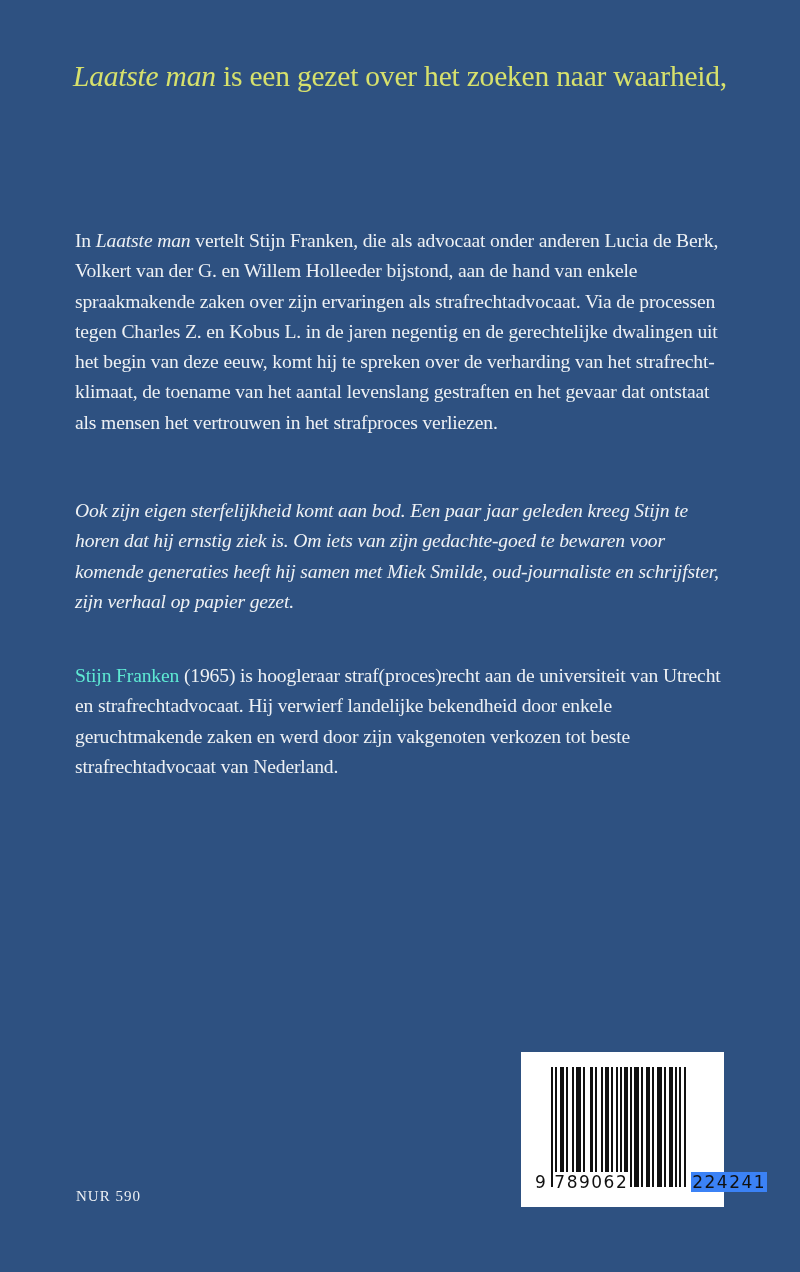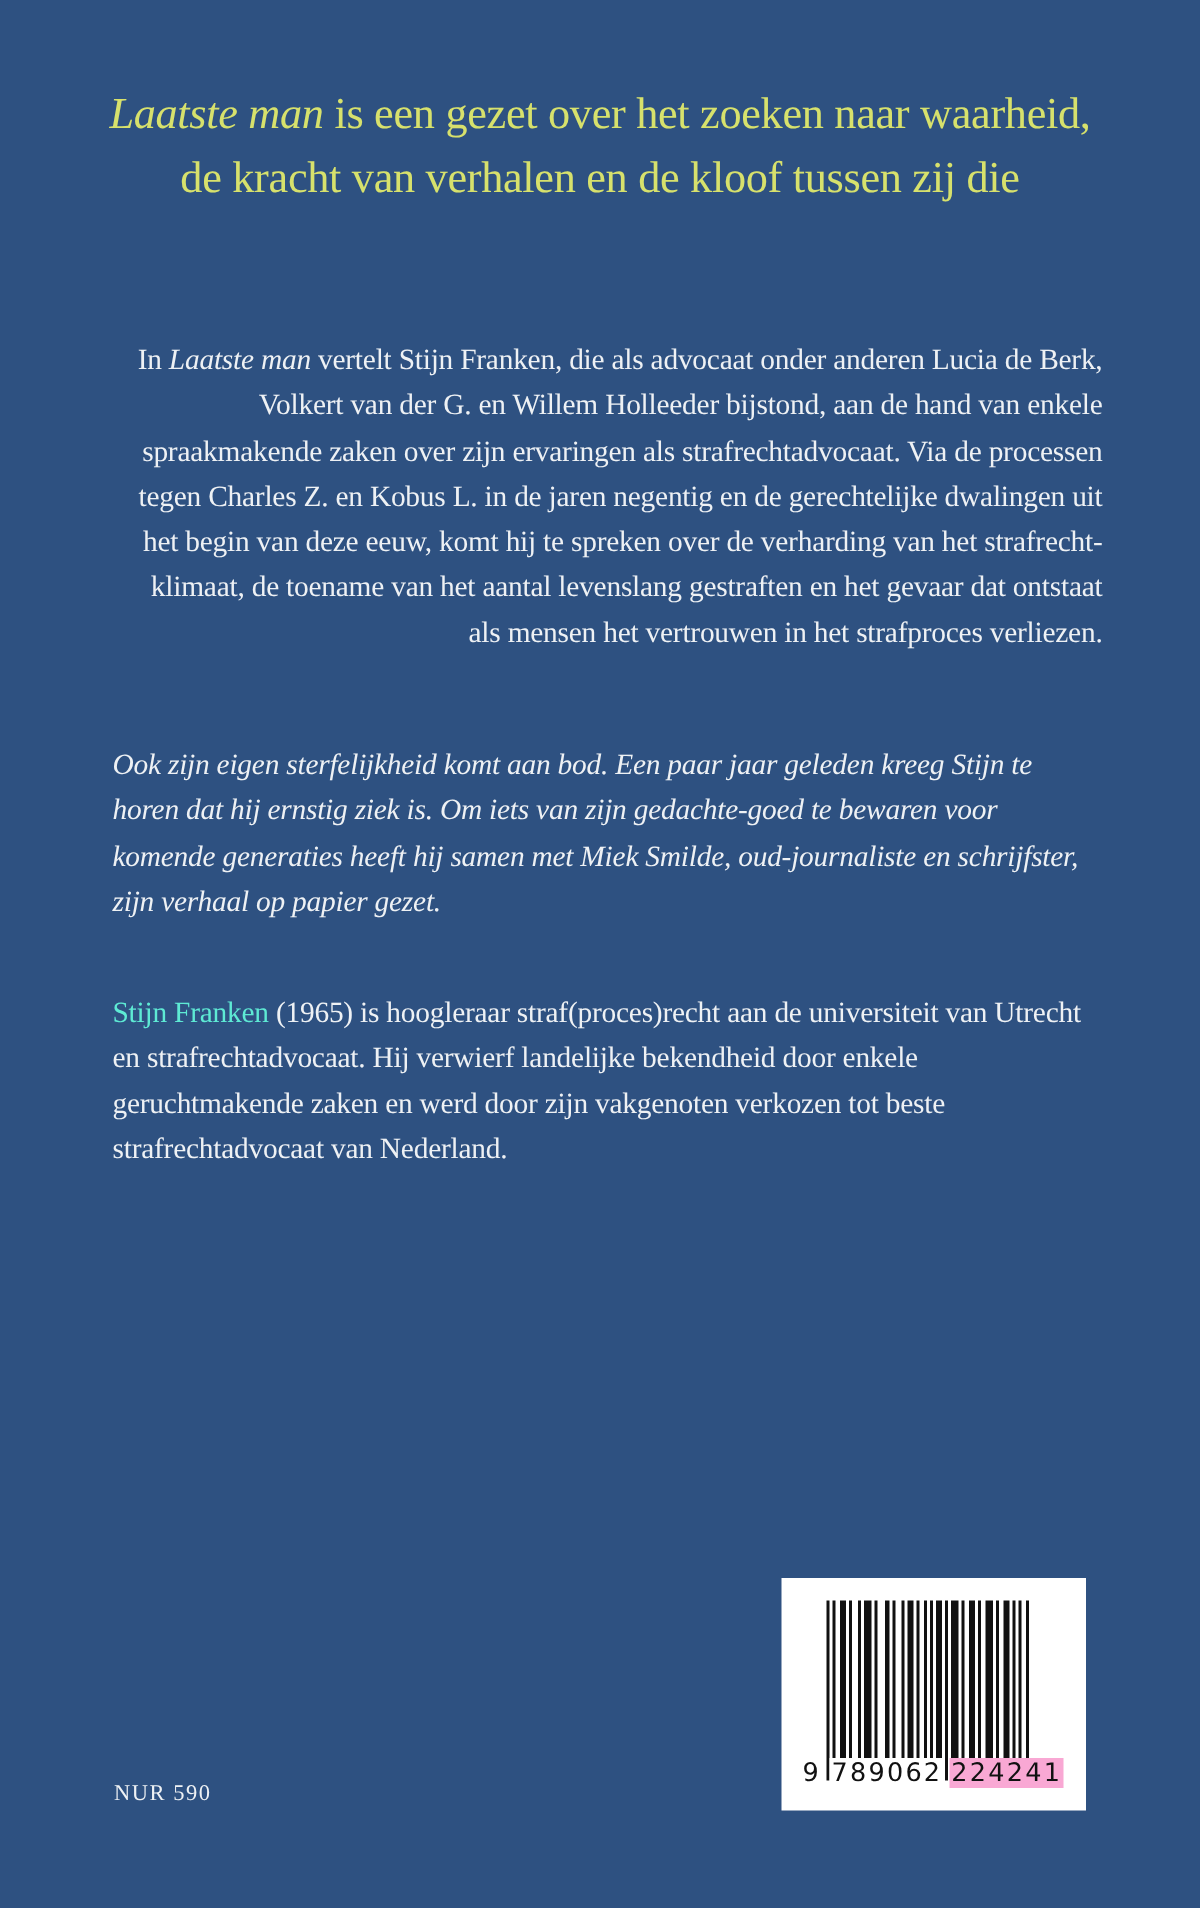--- a/index.html
+++ b/index.html
@@ -20,21 +20,21 @@
       letter-spacing: -0.2px;
     }
     .tagline em { font-style: italic; }
     .para {
       position: absolute; left: 75px; width: 660px;
       font-size: 19.6px;
       line-height: 30.3px;
       letter-spacing: -0.15px;
       color: #eef1f4;
     }
-    .p1 { top: 226px; text-align: right; }
+    .p1 { top: 226px; }
     .p2 { top: 496px; font-style: italic; }
     .p3 { top: 661px; }
     .accent { color: #5eead4; }
     .para em { font-style: italic; }
     .nur {
       position: absolute; left: 76px; top: 1188px;
       font-size: 15px; letter-spacing: 1px;
       color: #eef1f4;
     }
     .barcode-box {
@@ -50,29 +50,29 @@
     .bars span { display: block; height: 100%; }
     .barcode-digits {
       position: absolute; left: 14px; top: 120px;
       width: 180px;
       font-family: "DejaVu Sans", sans-serif;
       font-size: 17px; color: #111;
       background: transparent;
       letter-spacing: 1.5px;
     }
     .barcode-digits .first { margin-right: 6px; }
-    .barcode-digits .mid { margin-right: 4px; background: #fff; padding: 0 1px; }
-    .barcode-digits .last { background: #f9a8d4; padding: 0 1px; }
+    .barcode-digits .mid { margin-right: 14px; background: #fff; padding: 0 1px; }
+    .barcode-digits .last { background: #3b82f6; padding: 0 1px; margin-left: 48px; }
   </style>
 </head>
 <body>
 
 <div class="tagline">
   <em>Laatste man</em><span> is een gezet over het zoeken naar waarheid,</span><br>
-  <span>de kracht van verhalen en de kloof tussen zij die</span><br>
+  <br>
 </div>
 
 <div class="para p1">
   <span>In </span><em>Laatste man</em><span> vertelt Stijn Franken, die als advocaat onder anderen Lucia de Berk, Volkert van der G. en Willem Holleeder bijstond, aan de hand van enkele spraakmakende zaken over zijn ervaringen als strafrechtadvocaat. Via de processen tegen Charles Z. en Kobus L. in de jaren negentig en de gerechtelijke dwalingen uit het begin van deze eeuw, komt hij te spreken over de verharding van het strafrecht-klimaat, de toename van het aantal levenslang gestraften en het gevaar dat ontstaat als mensen het vertrouwen in het strafproces verliezen.</span>
 </div>
 
 <div class="para p2">
   <span>Ook zijn eigen sterfelijkheid komt aan bod. Een paar jaar geleden kreeg Stijn te horen dat hij ernstig ziek is. Om iets van zijn gedachte-goed te bewaren voor komende generaties heeft hij samen met Miek Smilde, oud-journaliste en schrijfster, zijn verhaal op papier gezet.</span>
 </div>
 

